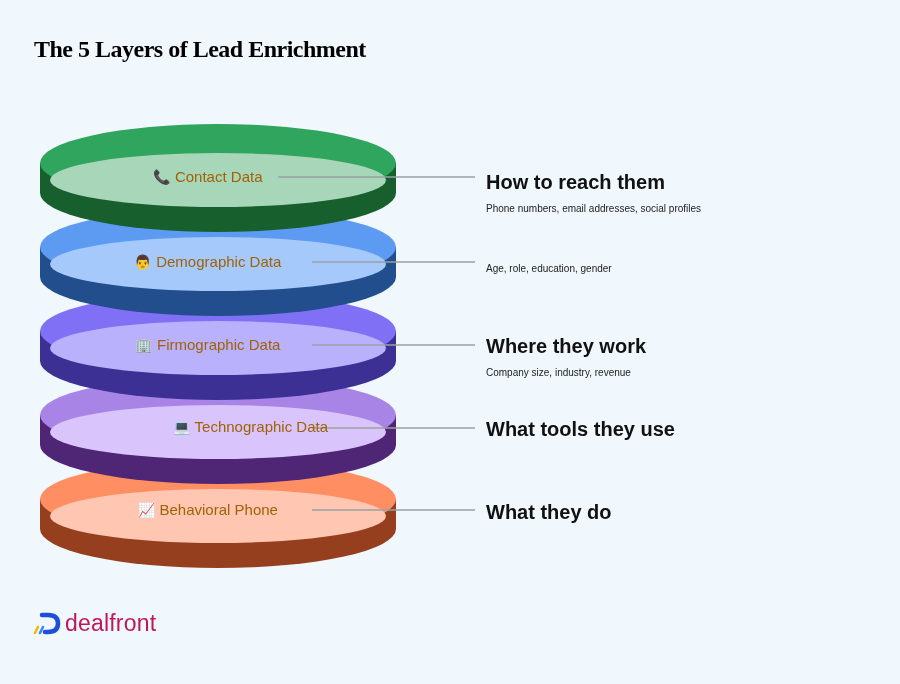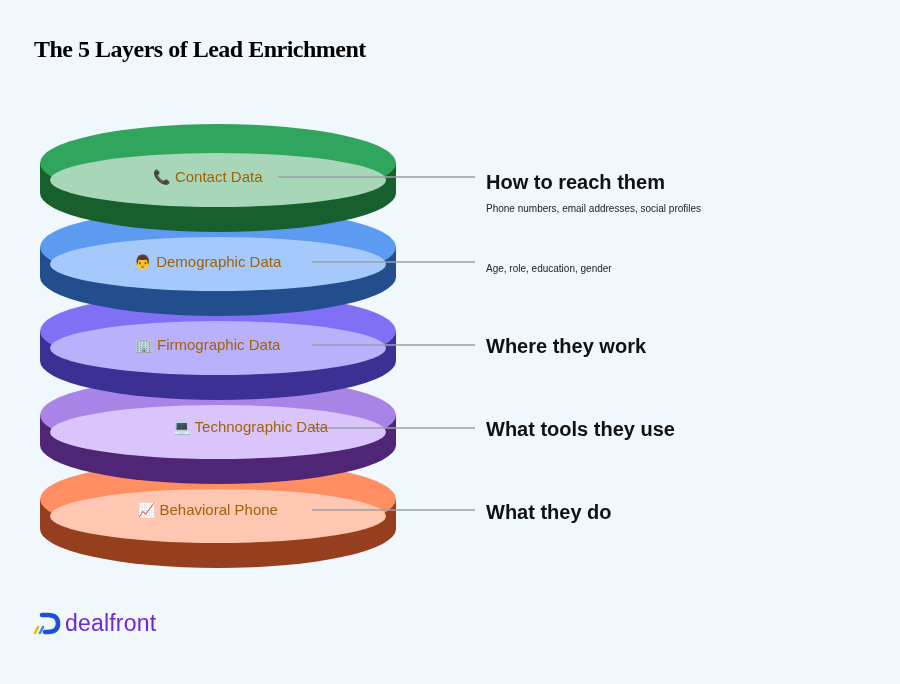--- a/index.html
+++ b/index.html
@@ -5,21 +5,21 @@
   html, body { margin:0; padding:0; }
   body { width:900px; height:684px; background:#f0f7fd; position:relative; overflow:hidden; font-family:"Liberation Sans", sans-serif; color:#111; }
   .title { position:absolute; left:34px; top:36px; font-size:24px; font-weight:700; letter-spacing:-0.5px; color:#000000; margin:0;font-family:Liberation Serif, serif; }
   svg.stack { position:absolute; left:0; top:0; }
   .disc-label { position:absolute; width:240px; left:88px; text-align:center; font-size:15px; color:#a16207; white-space:nowrap; }
   .disc-label .emoji { font-size:14px; margin-right:4px; }
   .desc { position:absolute; left:486px; }
   .desc .h { font-size:20px; font-weight:700; color:#111; }
   .desc .d { font-size:10px; color:#222; margin-top:9px; white-space:nowrap; }
   .logo { position:absolute; left:33px; top:610px; display:flex; align-items:center; }
-  .logo .word { font-size:23px; font-weight:400; color:#6d28d9; margin-left:4px; letter-spacing:0.2px; }
+  .logo .word { font-size:23px; font-weight:400; color:#be185d; margin-left:4px; letter-spacing:0.2px; }
 </style>
 </head>
 <body>
 
 <h1 class="title">The 5 Layers of Lead Enrichment</h1>
 
 <svg class="stack" width="900" height="684">
   <g id="discs">
       <g>
         <path d="M 40 499 L 40 529 A 178 39 0 0 0 396 529 L 396 499 Z" fill="#963f1f"></path>
@@ -82,20 +82,21 @@
 
 <div class="desc" style="top:171px;">
   <div class="h">How to reach them</div>
   <div class="d">Phone numbers, email addresses, social profiles</div>
 </div>
 <div class="desc" style="top:254px;">
   <div class="d">Age, role, education, gender</div>
 </div>
 <div class="desc" style="top:335px;">
   <div class="h">Where they work</div>
+  <div class="d">Company size, industry, revenue</div>
 </div>
 <div class="desc" style="top:418px;">
   <div class="h">What tools they use</div>
 </div>
 <div class="desc" style="top:501px;">
   <div class="h">What they do</div>
 </div>
 
 <div class="logo">
   <svg width="28" height="24" viewBox="0 0 28 24">

